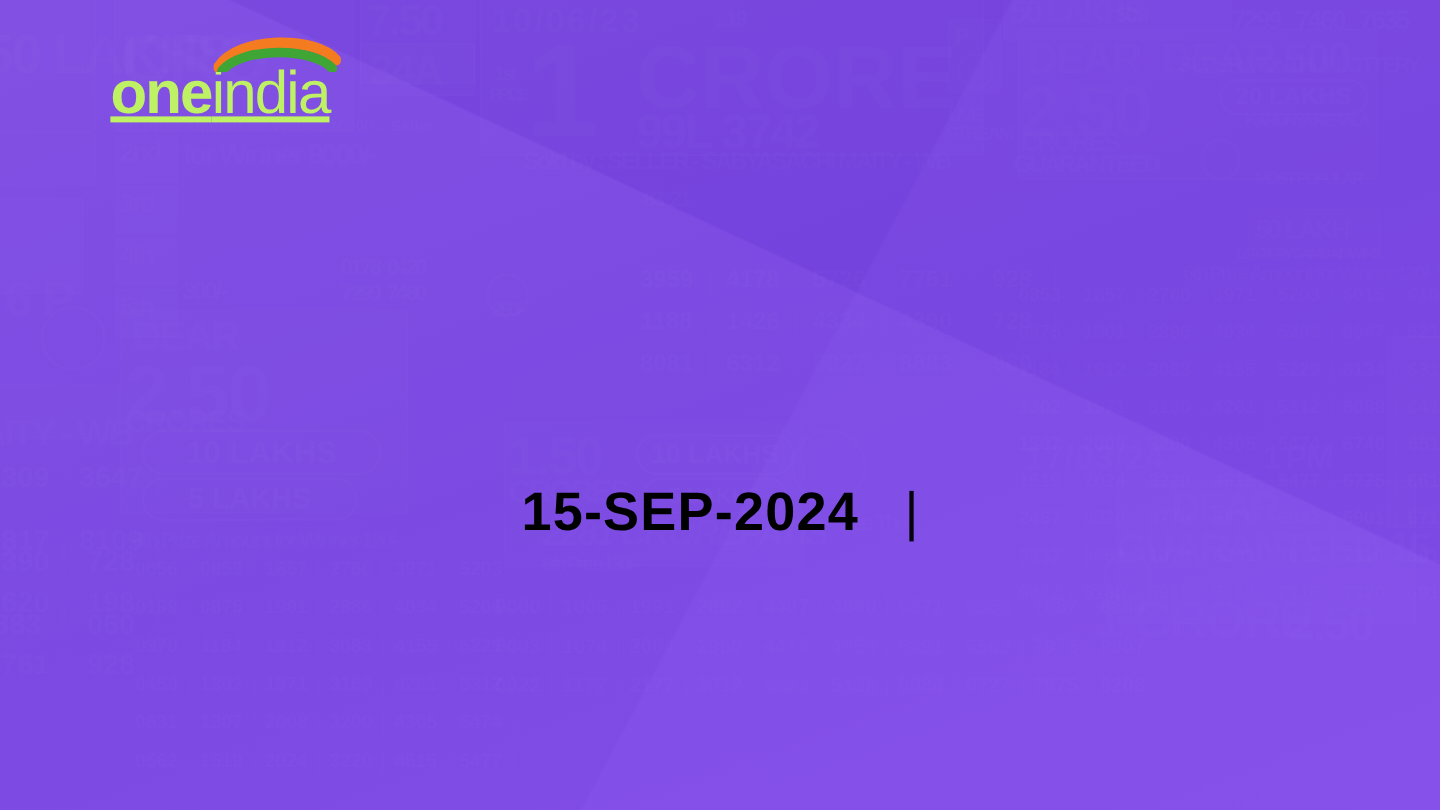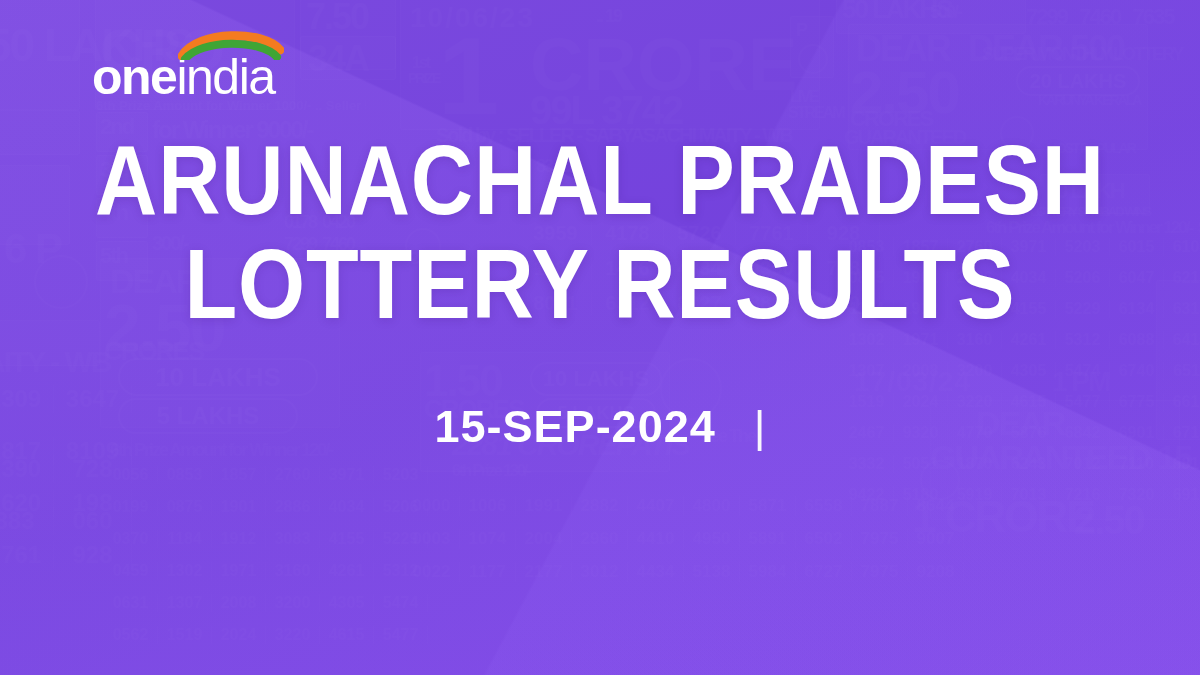--- a/index.html
+++ b/index.html
@@ -106,22 +106,23 @@
     align-items:flex-end;
   }
   .logo-arc {
     position:absolute;
     left:86px; top:-14px;
     width:106px; height:34px;
   }
   .logo-word {
     font-size:50px;
     line-height:50px;
-    color:#ffffff;
+    color:#bef264;
     letter-spacing:-1.5px;
+    text-decoration:underline;
   }
   .logo-one { font-weight:bold; }
   .logo-india { font-weight:300; }
 
   
   .headline {
     position:absolute;
     left:0; right:0;
     top:128px;
     text-align:center;
@@ -138,21 +139,21 @@
 
   
   .date-row {
     position:absolute;
     left:0; right:0;
     top:403px;
     display:flex;
     align-items:center;
     justify-content:center;
     gap:38px;
-    color:#ffffff;
+    color:#000000;
   }
   .date-text {
     font-size:45px;
     font-weight:bold;
     letter-spacing:1px;
     line-height:48px;
   }
   .date-sep {
     font-size:45px;
     font-weight:400;
@@ -469,24 +470,20 @@
   <div class="logo">
     <svg class="logo-arc" viewBox="0 0 106 34" xmlns="http://www.w3.org/2000/svg">
       <path d="M4 30 C 20 4, 86 4, 102 24" stroke="#F47B20" stroke-width="9" fill="none" stroke-linecap="round"></path>
       <path d="M7 33 C 23 13, 83 13, 99 31" stroke="#3FA535" stroke-width="8" fill="none" stroke-linecap="round"></path>
     </svg>
     <span class="logo-word">
       <span class="logo-one">one</span><span class="logo-india">india</span>
     </span>
   </div>
 
-  <div class="headline">
-    <div class="line">ARUNACHAL PRADESH</div>
-    <div class="line">LOTTERY RESULTS</div>
-  </div>
 
   <div class="date-row">
     <span class="date-text">15-SEP-2024</span>
     <span class="date-sep">|</span>
   </div>
 
 
 </div>
 
 </body></html>

